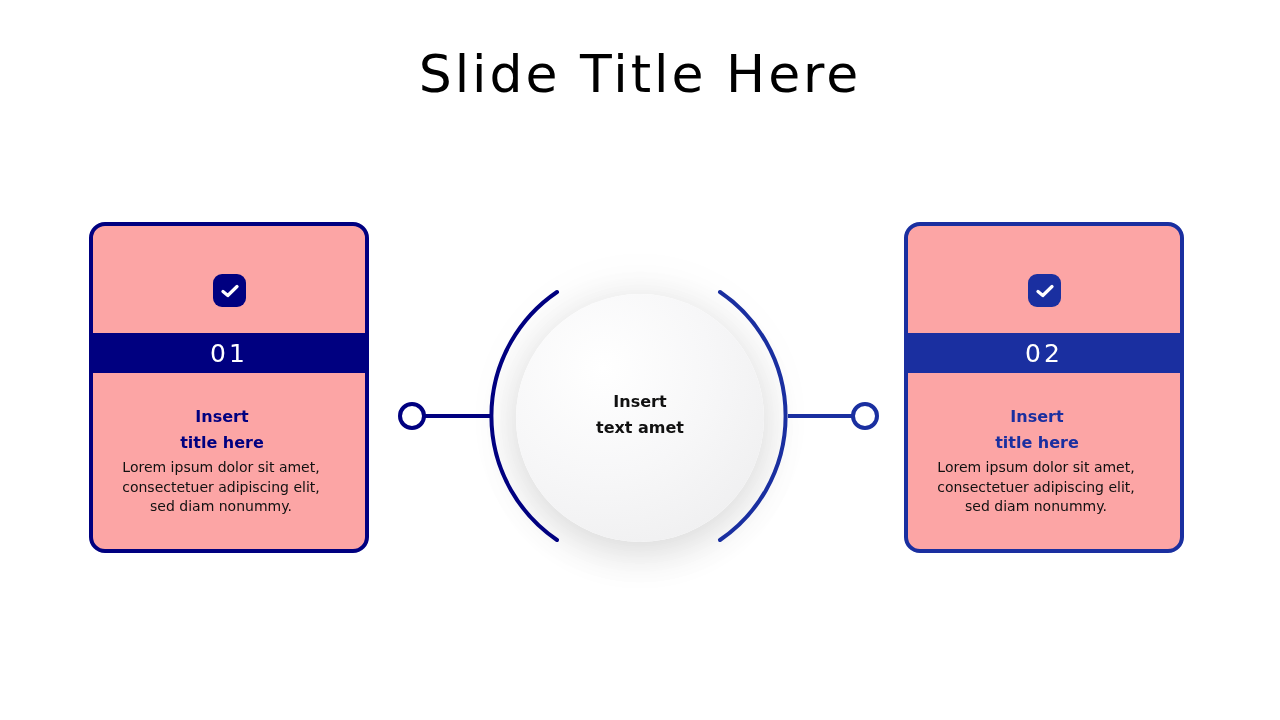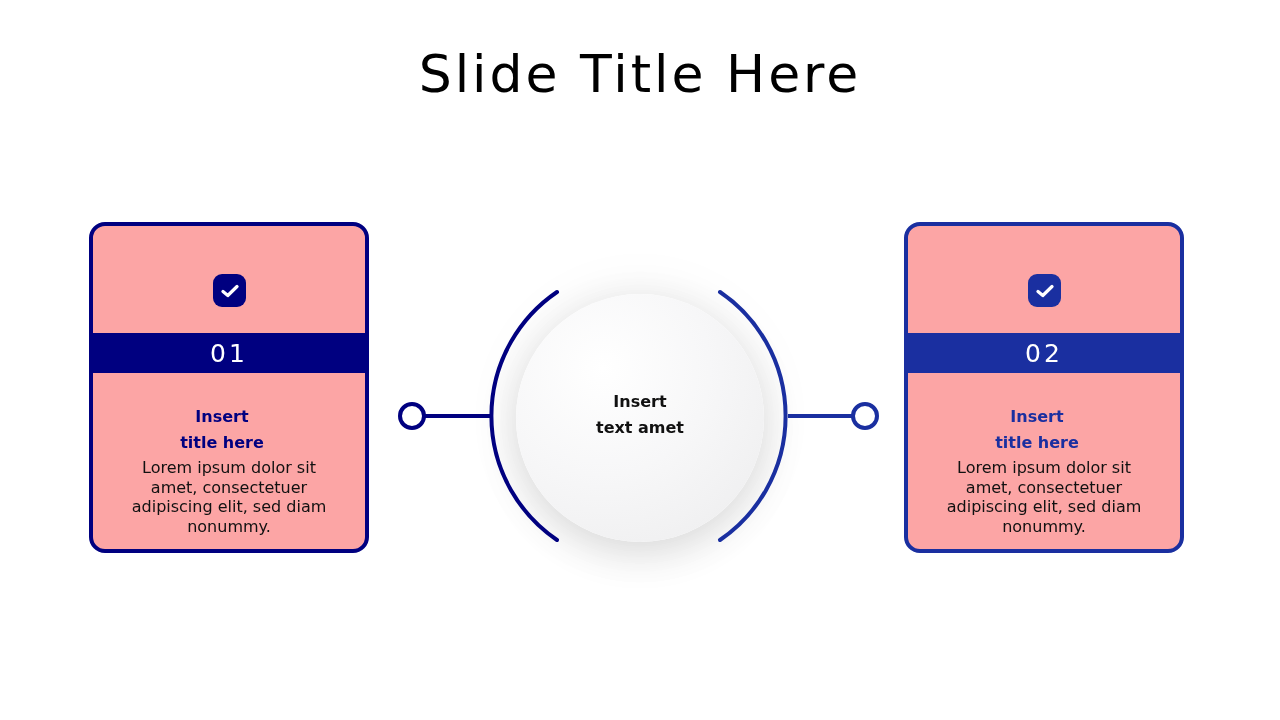--- a/index.html
+++ b/index.html
@@ -86,25 +86,25 @@
       font-size: 16px;
       line-height: 26px;
     }
     .card-title span { display: block; margin-left: -14px; }
     .card-1 .card-title { color: #000080; }
     .card-2 .card-title { color: #1a2fa0; }
 
     .card-body {
       position: absolute;
       top: 232px;
-      left: 36px;
+      left: 28px;
       width: 200px;
       text-align: center;
       font-family: "DejaVu Sans", sans-serif;
-      font-size: 16px;
+      font-size: 14px;
       line-height: 19.5px;
       color: #111111;
     }
 
     .center-wrap {
       position: absolute;
       left: 390px;
       top: 280px;
       width: 500px;
       height: 280px;

